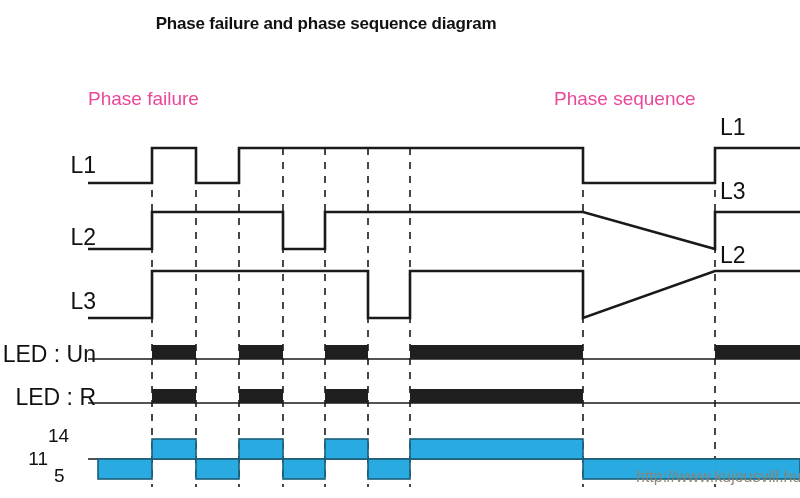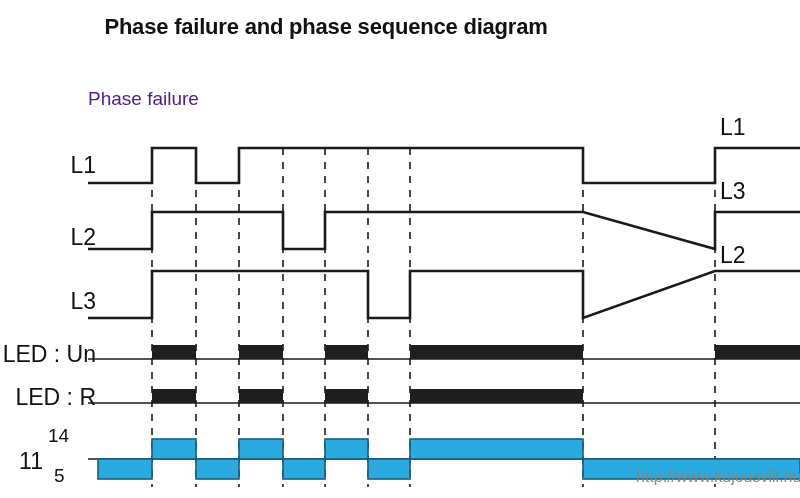--- a/index.html
+++ b/index.html
@@ -7,46 +7,46 @@
     width:800px;height:498px;
     background:#ffffff;
     font-family:"Liberation Sans", sans-serif;
     overflow:hidden;
     position:relative;
   }
   #stage{position:relative;width:800px;height:498px;}
   #title{
     position:absolute;left:0;top:14px;width:652px;
     text-align:center;
-    font-size:22px;font-weight:bold;letter-spacing:-0.2px;
+    font-size:17px;font-weight:bold;letter-spacing:-0.2px;
     color:#111111;
     font-family:"Liberation Sans", sans-serif;
   }
   .section-label{
     position:absolute;
-    font-size:19px;color:#4c1d95;
+    font-size:19px;color:#ec4899;
     font-family:"Liberation Sans", sans-serif;
     white-space:nowrap;
   }
   #lbl-phase-failure{left:88px;top:88px;}
   #lbl-phase-sequence{left:554px;top:88px;}
   .row-label{
     position:absolute;
     font-size:23px;color:#111111;
     font-family:"Liberation Sans", sans-serif;
     white-space:nowrap;
     text-align:right;
   }
   .row-label.right{text-align:left;}
   #lbl-L1{left:30px;top:152px;width:66px;}
   #lbl-L2{left:30px;top:224px;width:66px;}
   #lbl-L3{left:30px;top:288px;width:66px;}
   #lbl-LEDUn{left:0px;top:341px;width:96px;}
   #lbl-LEDR{left:0px;top:384px;width:96px;}
-  #lbl-11{left:14px;top:448px;width:34px;font-size:23px;text-align:center;}
+  #lbl-11{left:14px;top:448px;width:34px;font-size:19px;}
   #lbl-14{left:48px;top:425px;width:40px;font-size:19px;text-align:left;}
   #lbl-12{left:54px;top:465px;width:40px;font-size:19px;text-align:left;}
   #lbl-R1{left:720px;top:114px;}
   #lbl-R3{left:720px;top:178px;}
   #lbl-R2{left:720px;top:242px;}
   #watermark{
     position:absolute;left:636px;top:468px;
     font-size:16px;color:#8a8373;
     font-family:"Liberation Sans", sans-serif;
     white-space:nowrap;
@@ -55,20 +55,21 @@
   svg#wave{position:absolute;left:0;top:0;}
 </style>
 </head>
 <body>
 
 <div id="stage">
 
   <div id="title">Phase failure and phase sequence diagram</div>
 
   <div class="section-label" id="lbl-phase-failure">Phase failure</div>
+  <div class="section-label" id="lbl-phase-sequence">Phase sequence</div>
 
   <div class="row-label" id="lbl-L1">L1</div>
   <div class="row-label" id="lbl-L2">L2</div>
   <div class="row-label" id="lbl-L3">L3</div>
   <div class="row-label" id="lbl-LEDR">LED : R</div>
   <div class="row-label" id="lbl-LEDUn">LED : Un</div>
 
   <div class="row-label" id="lbl-11">11</div>
   <div class="row-label right" id="lbl-14">14</div>
   <div class="row-label right" id="lbl-12">5</div>

